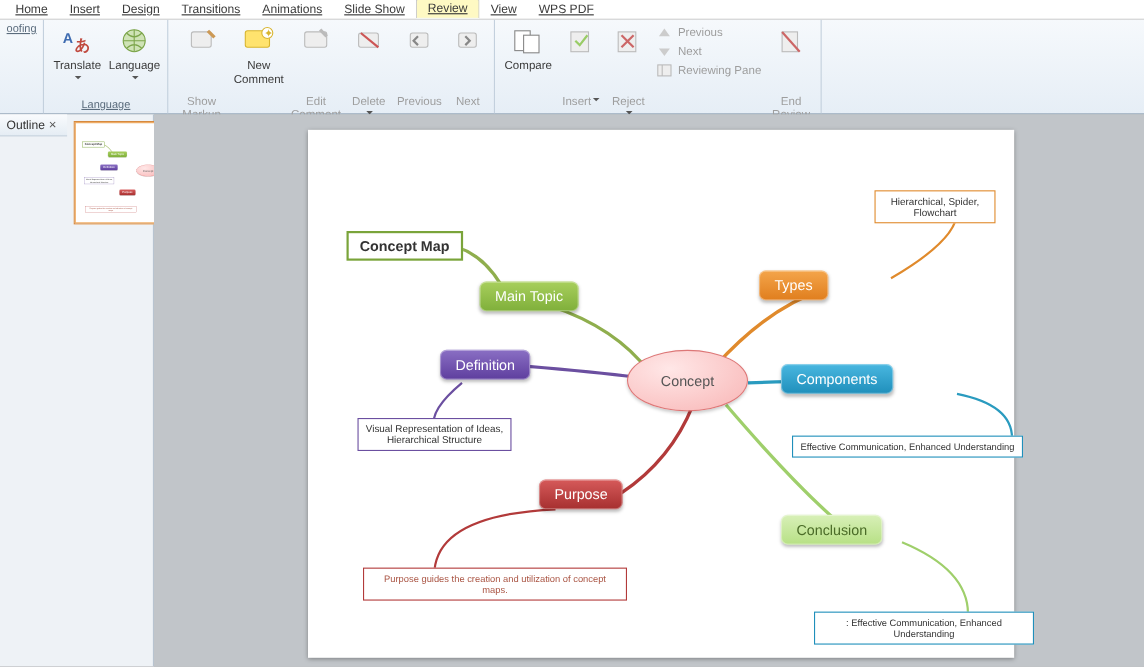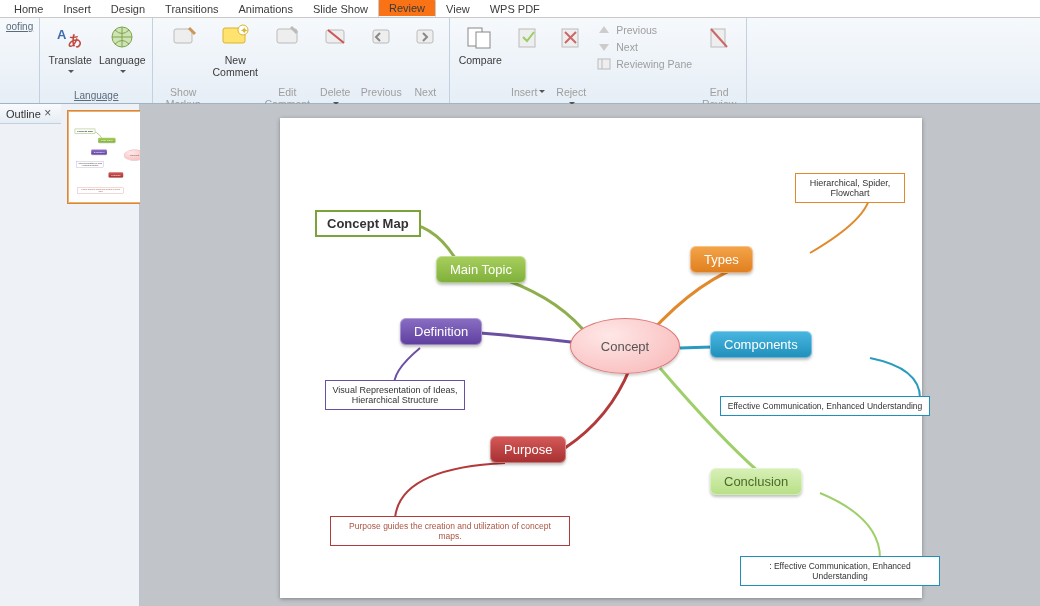--- a/index.html
+++ b/index.html
@@ -1,20 +1,20 @@
 <!DOCTYPE html>
 <html><head>
 <meta charset="utf-8">
 <style>
   * { box-sizing: border-box; margin: 0; padding: 0; font-family: "Segoe UI", Tahoma, sans-serif; }
   body { background: #c0c0c0; width: 1040px; height: 606px; overflow: hidden; font-size: 11px; color: #333; }
   
-  .tabs { display: flex; align-items: flex-end; height: 18px; background: #fff; border-bottom: 1px solid #c9c9c9; padding-left: 4px; }
+  .tabs { display: flex; align-items: flex-end; height: 18px; background: #fff; border-bottom: 1px solid #c9c9c9; padding-left: 4px; text-decoration: underline; }
   .tab { padding: 2px 10px; font-size: 11px; color: #3b3b3b; cursor: pointer; }
-  .tab.active { border: 1px solid #c9c9c9; border-bottom: 1px solid #f4f8fb; background: #f97316; border-radius: 2px 2px 0 0; }
+  .tab.active { border: 1px solid #c9c9c9; border-bottom: 1px solid #f4f8fb; background: #fef9c3; border-radius: 2px 2px 0 0; }
 
   
   .ribbon { height: 86px; background: linear-gradient(#f6f9fc,#e6eef6); border-bottom: 1px solid #9fb4c8; display: flex; }
   .group { display: flex; flex-direction: column; justify-content: space-between; border-right: 1px solid #c3d0dd; padding: 2px 6px 0 6px; }
   .group-items { display: flex; align-items: flex-start; gap: 4px; }
   .group-label { text-align: center; font-size: 10px; color: #5a6b7c; padding: 1px 0 2px; text-decoration: underline; }
   .rbtn { display: flex; flex-direction: column; align-items: center; justify-content: flex-start; width: 48px; padding: 2px 2px 0 2px; font-size: 10.5px; color: #3b3b3b; text-align: center; line-height: 1.15; cursor: pointer; border-radius: 3px; }
   .rbtn.disabled { color: #9e9e9e; gap: 32px; }
   .rbtn .ic { width: 30px; height: 30px; display: flex; align-items: center; justify-content: center; margin-bottom: 2px; }
   .rbtn .drop::after { content: ""; display: inline-block; border: 3px solid transparent; border-top-color: #555; margin-left: 2px; vertical-align: middle; }

